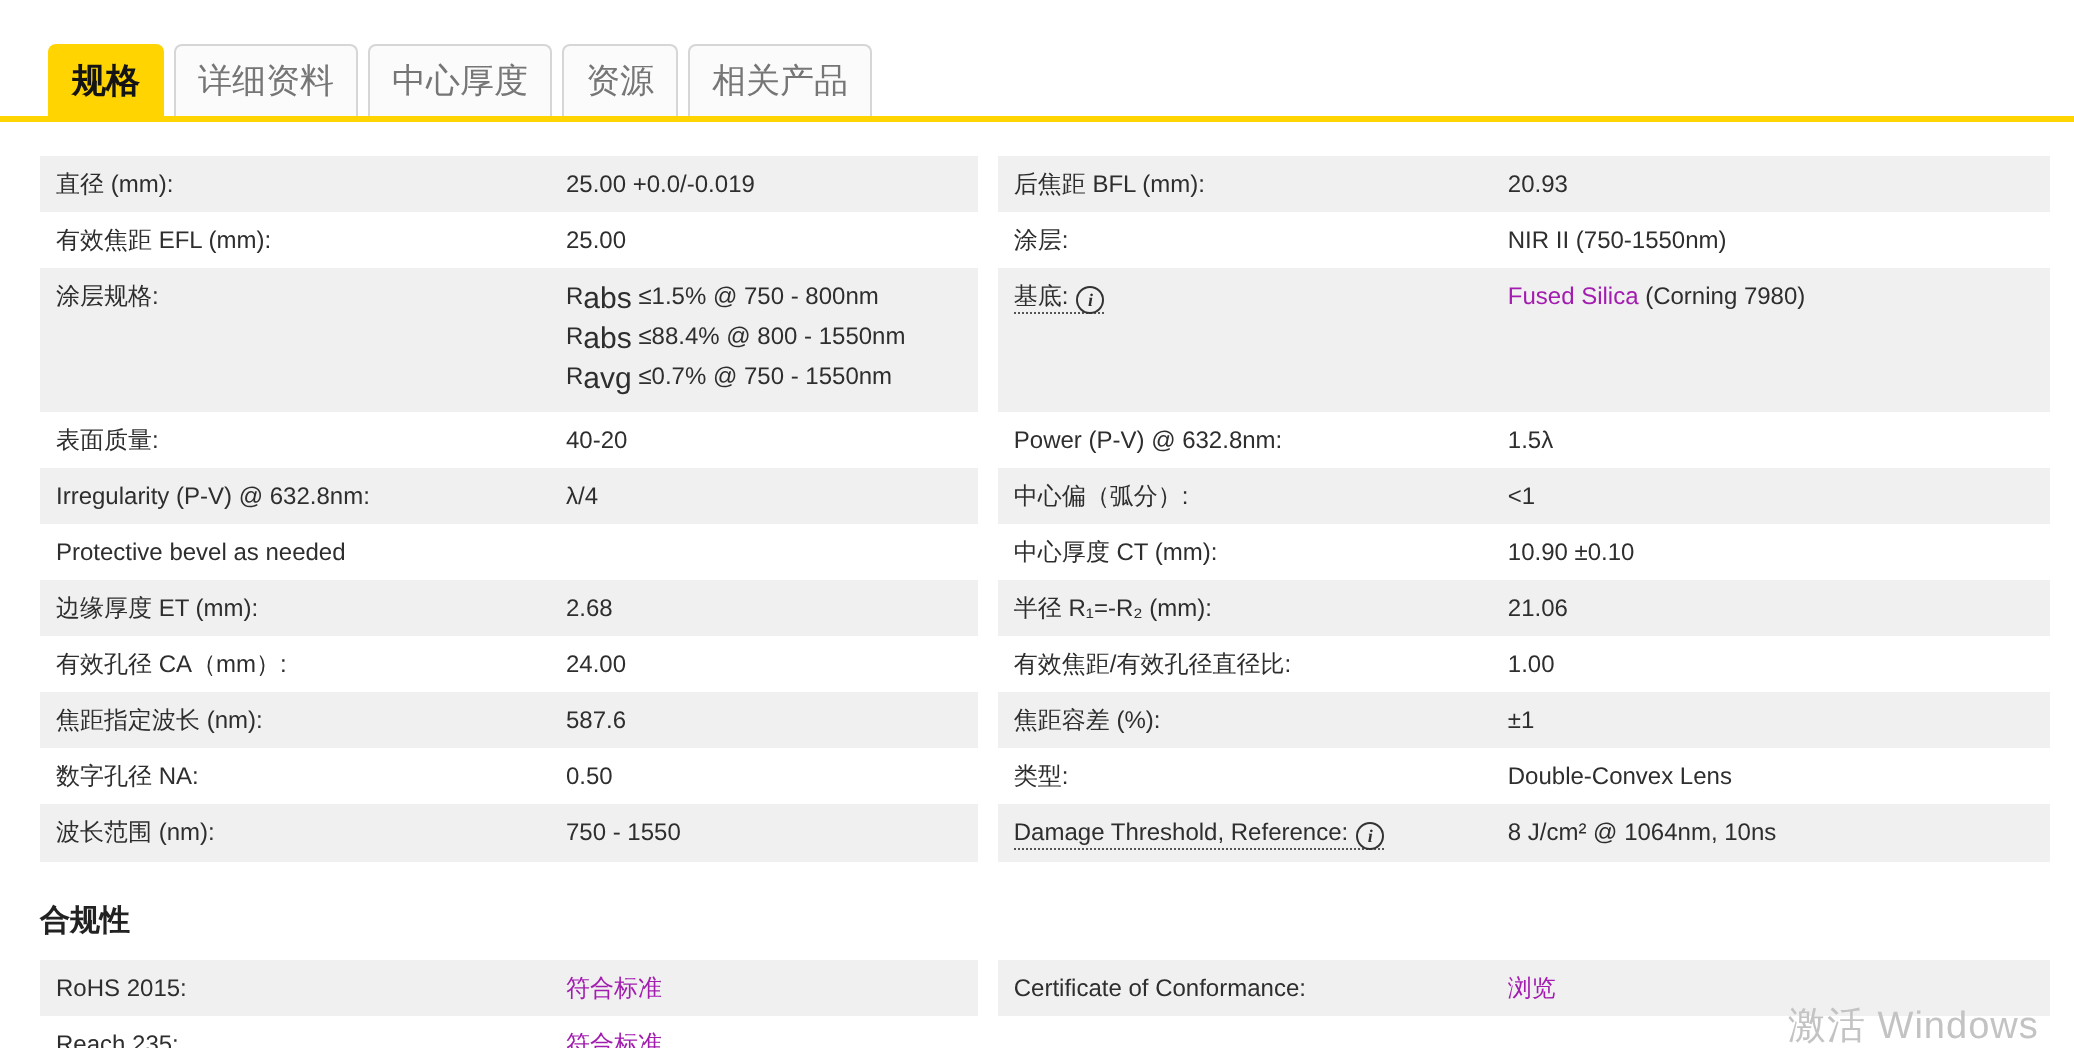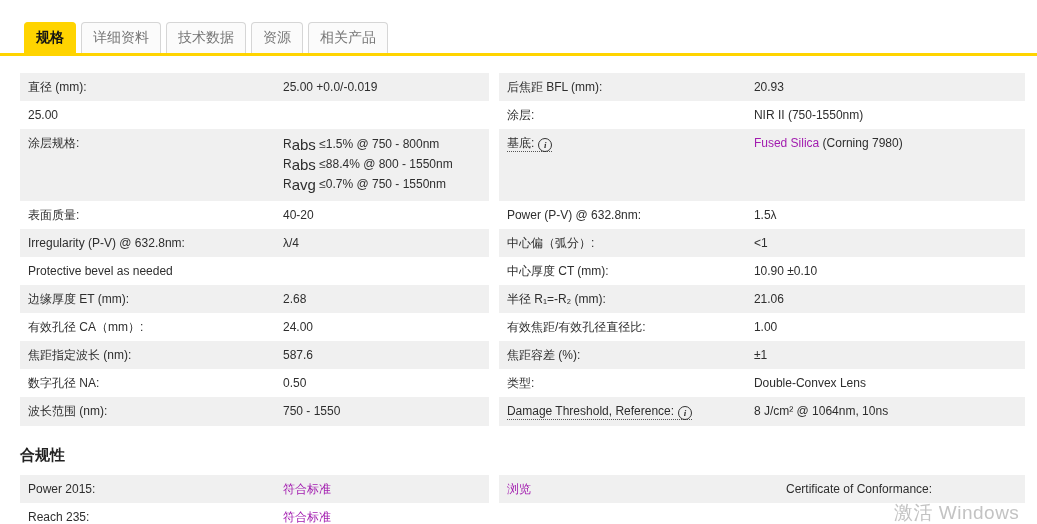--- a/index.html
+++ b/index.html
@@ -10,21 +10,21 @@
     color:#2e2e2e;
   }
   
   .tabbar{
     margin-top:22px;
     padding-left:24px;
     display:flex;align-items:flex-end;gap:5px;
     border-bottom:3px solid #FFD400;
   }
   .tab{
-    font-size:14px;
+    font-size:17px;
     padding:6px 11px 6px;
     background:#fbfbfb;color:#767676;
     border:1px solid #d6d6d6;border-bottom:none;
     border-radius:4px 4px 0 0;
     cursor:pointer;white-space:nowrap;
   }
   .tab.active{
     background:#FFD400;color:#141414;font-weight:700;
     border-color:#FFD400;
   }
@@ -62,40 +62,41 @@
     font-size:19px;color:#c3c3c3;letter-spacing:0.5px;
     white-space:nowrap;
   }
 </style>
 </head>
 <body>
 
 <div class="tabbar">
   <div class="tab active">规格</div>
   <div class="tab">详细资料</div>
-  <div class="tab">技术数据</div>
+  <div class="tab">中心厚度</div>
   <div class="tab">资源</div>
   <div class="tab">相关产品</div>
 </div>
 
 <div class="spec-table">
 
   <div class="row striped">
     <div class="half left">
       <div class="cell l1">直径 (mm):</div>
       <div class="cell v1">25.00 +0.0/-0.019</div>
     </div>
     <div class="half right">
       <div class="cell l2">后焦距 BFL (mm):</div>
       <div class="cell v2">20.93</div>
     </div>
   </div>
 
   <div class="row">
     <div class="half left">
+      <div class="cell l1">有效焦距 EFL (mm):</div>
       <div class="cell v1">25.00</div>
     </div>
     <div class="half right">
       <div class="cell l2">涂层:</div>
       <div class="cell v2">NIR II (750-1550nm)</div>
     </div>
   </div>
 
   <div class="row striped">
     <div class="half left">
@@ -206,26 +207,26 @@
   </div>
 
 </div>
 
 <div class="compliance-heading">合规性</div>
 
 <div class="spec-table" style="margin-top:0;">
 
   <div class="row striped">
     <div class="half left">
-      <div class="cell l1">Power 2015:</div>
+      <div class="cell l1">RoHS 2015:</div>
       <div class="cell v1"><a class="link">符合标准</a></div>
     </div>
     <div class="half right">
+      <div class="cell l2">Certificate of Conformance:</div>
       <div class="cell v2"><a class="link">浏览</a></div>
-      <div class="cell l2">Certificate of Conformance:</div>
     </div>
   </div>
 
   <div class="row">
     <div class="half left">
       <div class="cell l1">Reach 235:</div>
       <div class="cell v1"><a class="link">符合标准</a></div>
     </div>
     <div class="half right">
       <div class="cell l2"></div>

